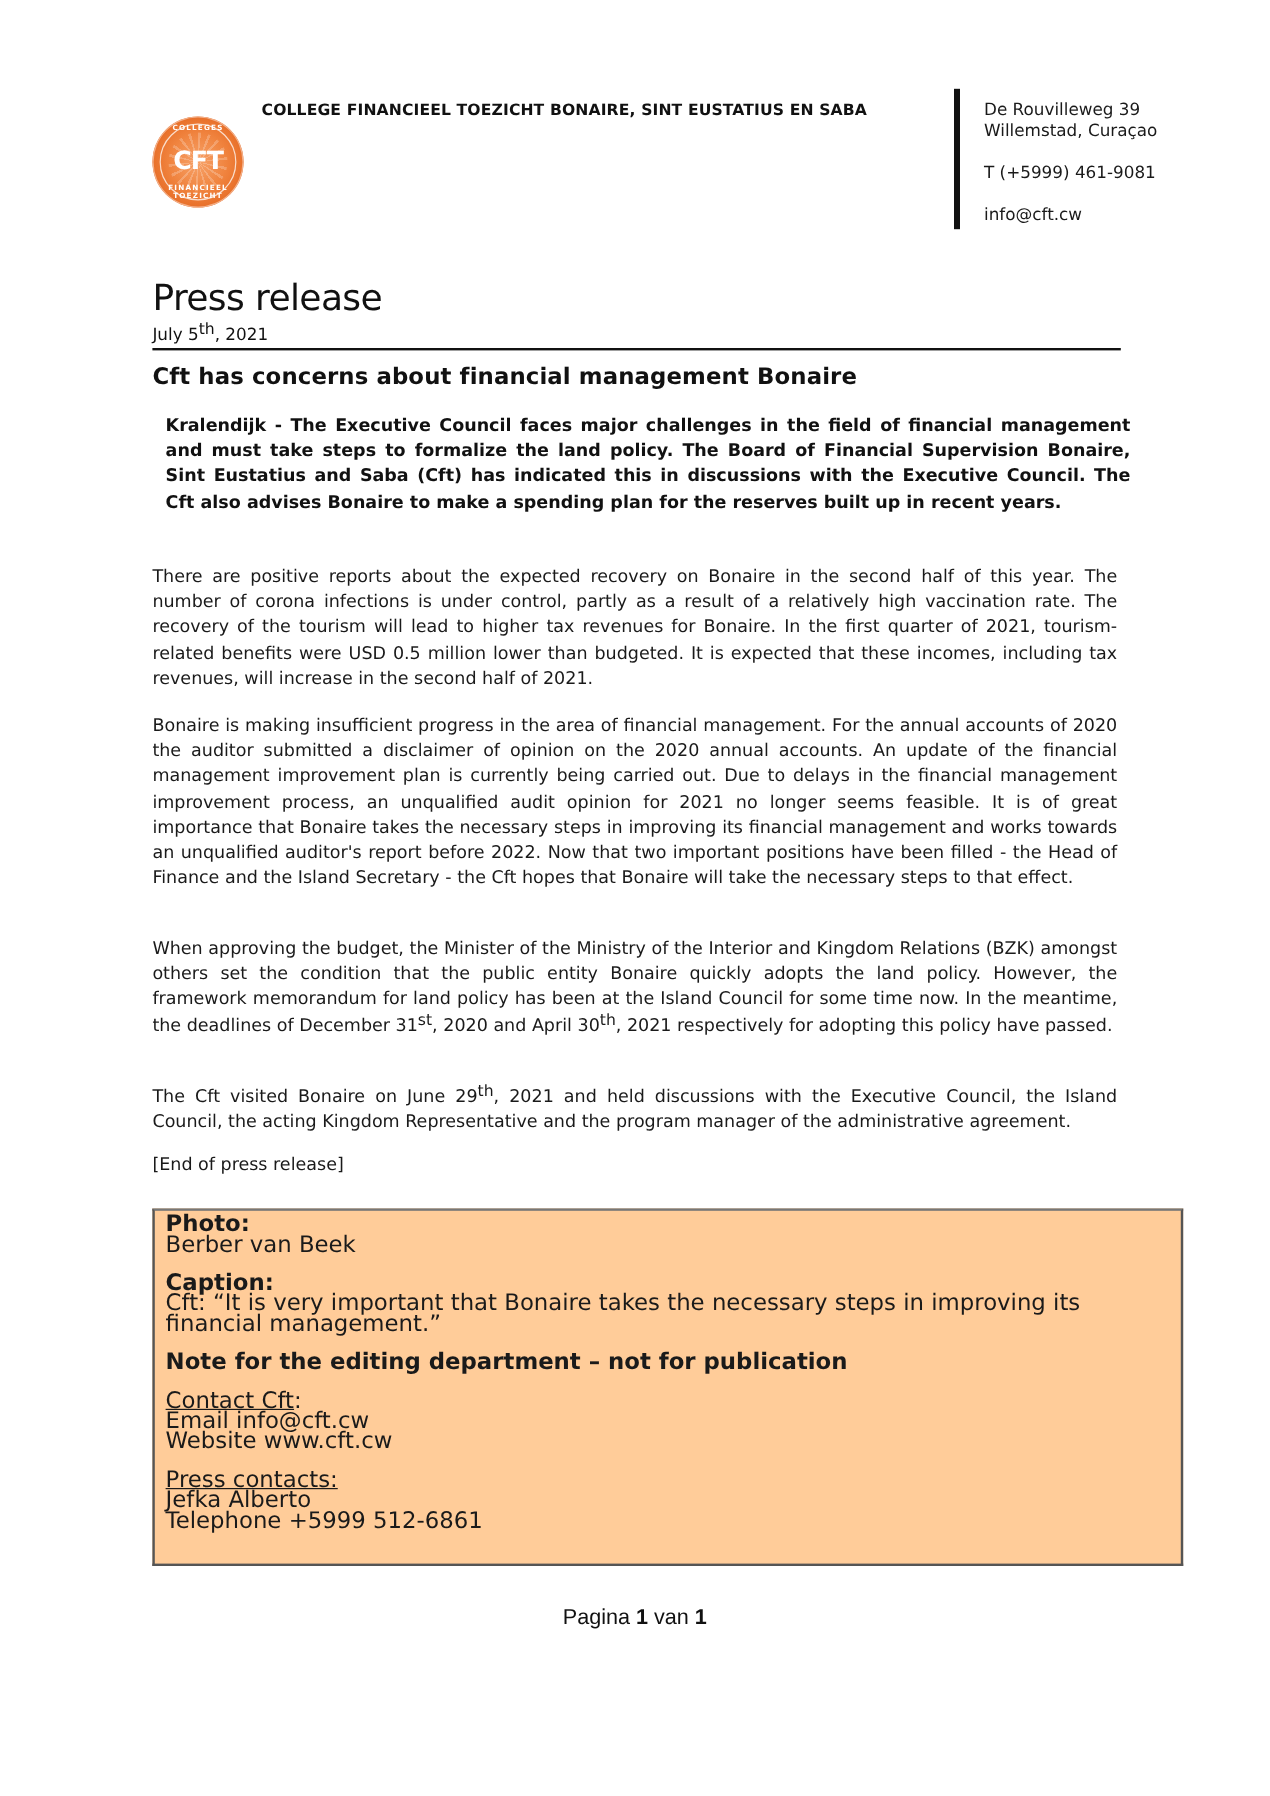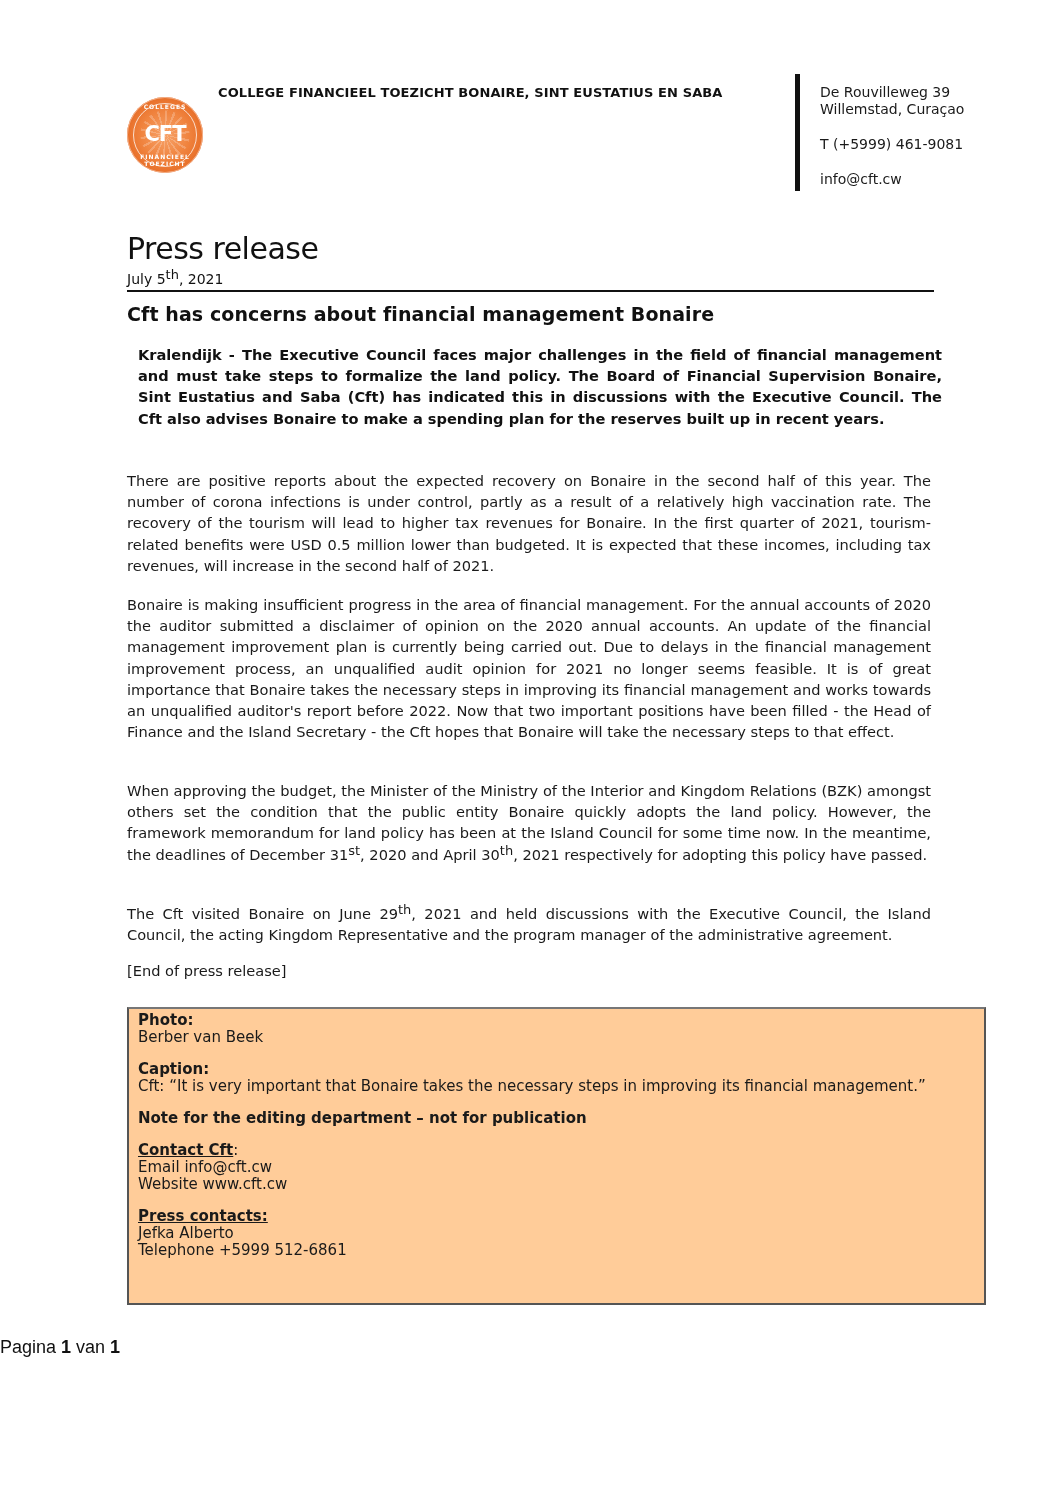--- a/index.html
+++ b/index.html
@@ -65,28 +65,28 @@
       text-align: justify; margin: 0; color: #1a1a1a;
     }
     .body-p.lead { font-weight: bold; color: #111; margin-left: 11px; }
     .end-note { left: 127px; top: 962px; font-size: 14.6px; color: #1a1a1a; }
 
     
     .info-box {
       left: 127px; top: 1007px; width: 859px; height: 298px; box-sizing: border-box;
       background: #ffcc99; border: 2px solid #555555; border-top-color: #777;
       padding: 3px 9px;
-      font-size: 15px; line-height: 17px; color: #1a1a1a;
+      font-size: 19px; line-height: 17px; color: #1a1a1a;
     }
     .info-box .lbl { font-weight: bold; }
     .info-box .gap { height: 15px; }
-    .info-box .u { text-decoration: underline; font-weight: bold; }
+    .info-box .u { text-decoration: underline; }
 
     .page-footer {
-      left: 0; top: 1337px; width: 1058px; text-align: left; font-size: 18px; color: #111;
+      left: 0; top: 1337px; width: 1058px; text-align: center; font-size: 18px; color: #111;
       font-family: "Liberation Sans", sans-serif;
     }
     .page-footer b { font-weight: bold; }
   </style>
 </head>
 <body>
 
 <div class="abs logo">
   <div class="rays"></div>
   <div class="ring"></div>

